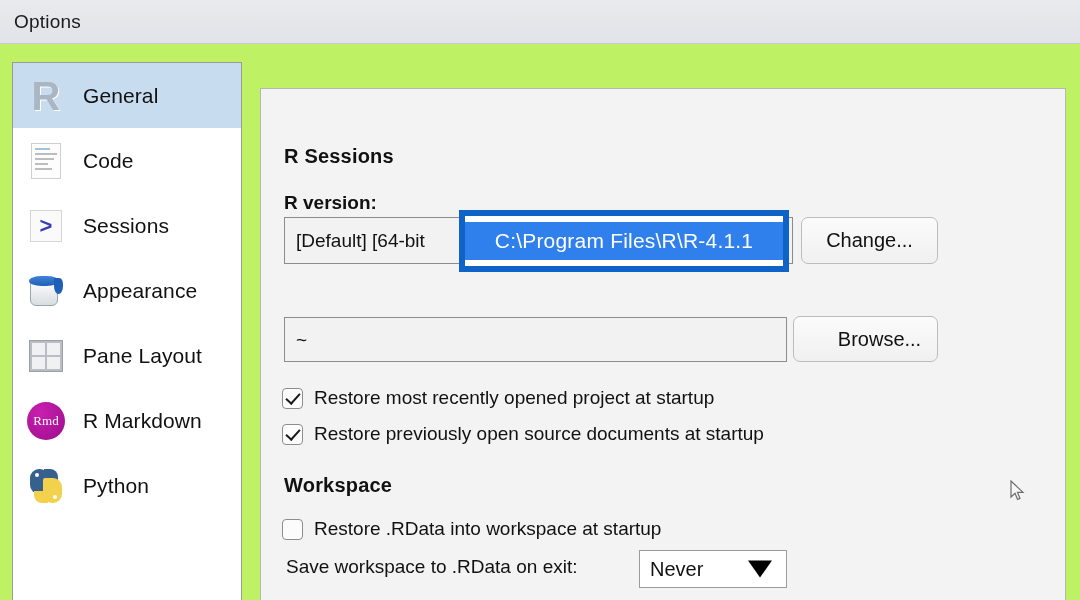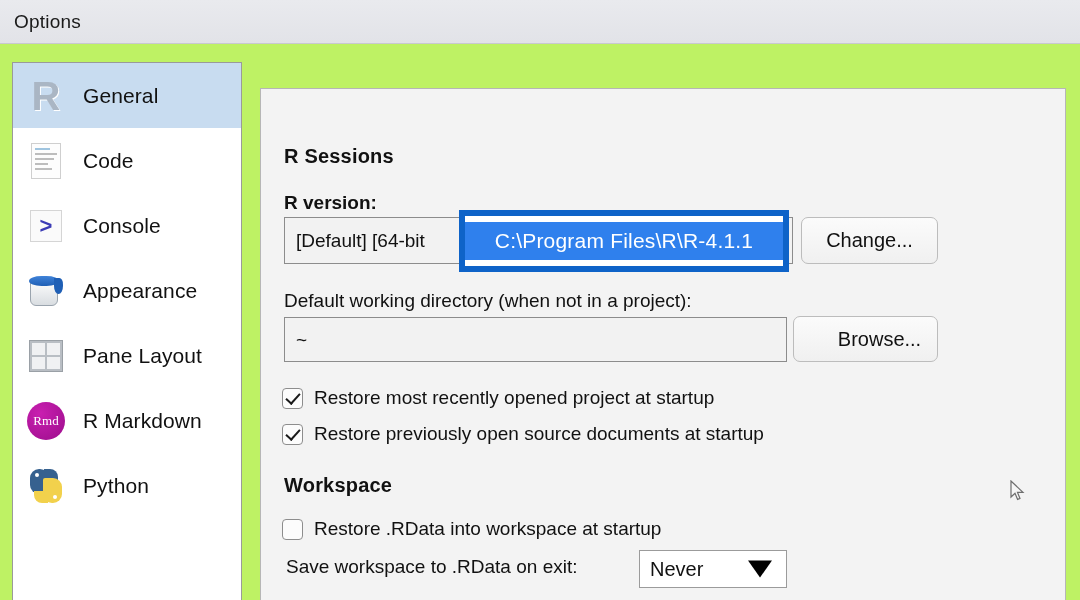--- a/index.html
+++ b/index.html
@@ -392,21 +392,21 @@
             <i></i>
           </span>
       </span>
       <span class="side-label">Code</span>
     </div>
 
     <div class="side-item">
       <span class="side-icon">
         <span class="ico-console">&gt;</span>
       </span>
-      <span class="side-label">Console</span>
+      <span class="side-label">Sessions</span>
     </div>
 
     <div class="side-item">
       <span class="side-icon">
         <span class="ico-bucket">
             <span class="can"></span>
             <span class="lid"></span>
             <span class="drip"></span>
           </span>
       </span>
@@ -454,21 +454,20 @@
 
   <div class="field-label" style="left:284px; top:192px;font-weight:bold;">R version:</div>
 
   <div class="text-input" style="left:284px; top:217px; width:509px; height:47px;">[Default] [64-bit</div>
 
   <div class="btn" style="left:801px; top:217px; width:137px; height:47px;">Change...</div>
 
   <div class="hl-box"></div>
   <div class="hl-sel">C:\Program Files\R\R-4.1.1</div>
 
-  <div class="field-label" style="left:284px; top:290px;">Default working directory (when not in a project):</div>
 
   <div class="text-input" style="left:284px; top:317px; width:503px; height:45px;">~</div>
 
   <div class="btn" style="left:793px; top:316px; width:145px; height:46px;padding-left:28px;">Browse...</div>
 
   <div class="chk-row" style="left:282px; top:387px;">
     <span class="chk on"></span>
     <span class="chk-label">Restore most recently opened project at startup</span>
   </div>
 

